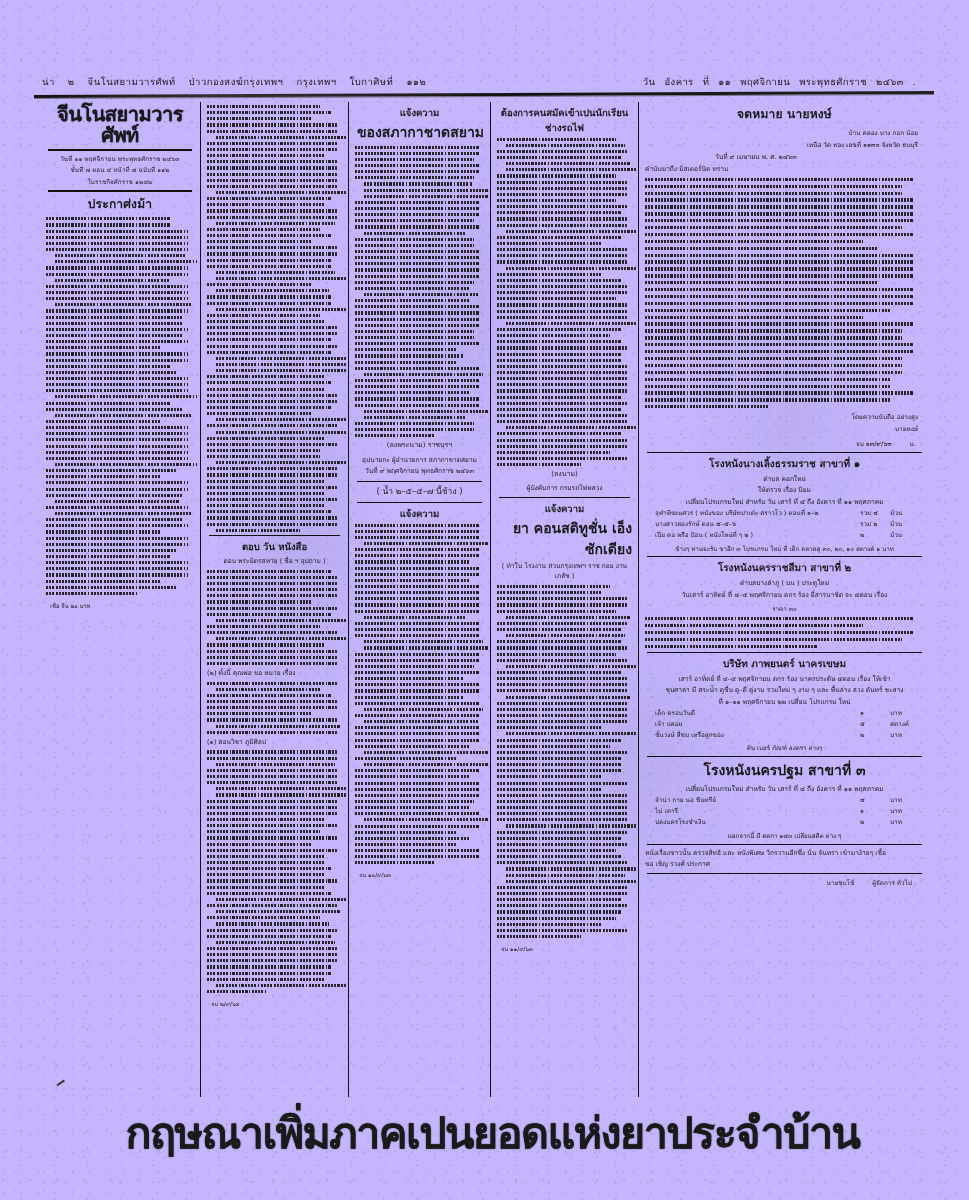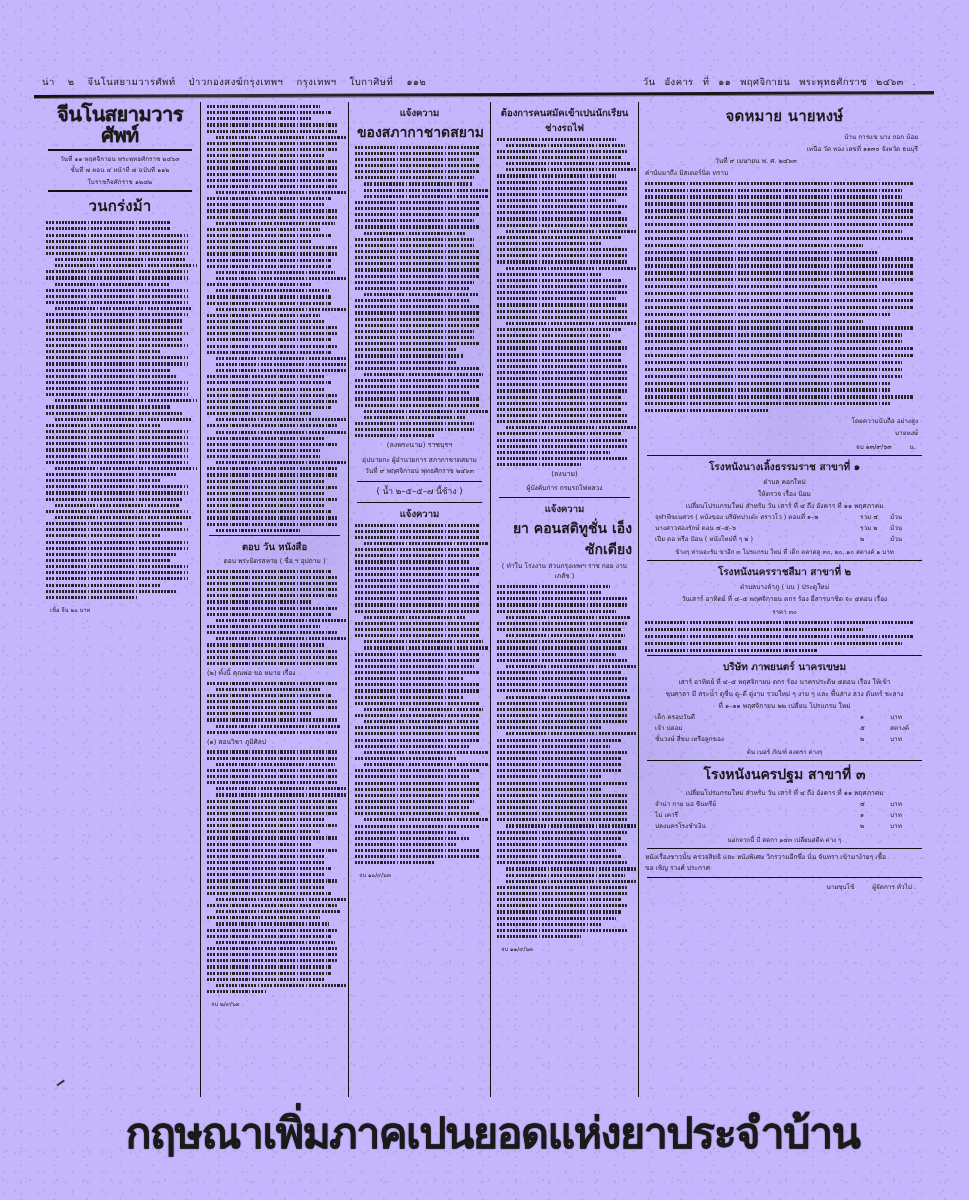--- a/index.html
+++ b/index.html
@@ -74,21 +74,21 @@
     text-align:center;font-size:20px;font-weight:bold;letter-spacing:-.5px;
     line-height:1.05;margin:2px 0 3px;
     text-shadow:0 0 1px rgba(0,0,0,.8);
   }
   .mast-sub{font-size:6.2px;text-align:center;line-height:1.75;margin:0 0 1px;letter-spacing:.1px;}
   .hr-th{height:1.6px;background:#111;margin:2px 2px 3px;}
   .hr-tn{height:1px;background:#111;margin:3px 2px;}
   .hr-dbl{height:1px;background:#111;margin:4px 2px 1px;}
 
   .head1{
-    text-align:center;font-size:15px;font-weight:bold;line-height:1.3;
+    text-align:center;font-size:12px;font-weight:bold;line-height:1.3;
     margin:5px 0 5px;letter-spacing:.2px;
   }
   .head2{
     text-align:center;font-size:9.5px;font-weight:bold;line-height:1.4;
     margin:4px 0 3px;
   }
   .head3{
     text-align:right;font-size:14px;font-weight:bold;line-height:1.45;margin:3px 0 2px;
   }
   .subline{text-align:center;font-size:6.6px;line-height:1.6;margin:1px 0;}
@@ -152,21 +152,21 @@
 
   <div class="cols">
 
     <div class="col c1">
       <div class="masthead">จีนโนสยามวารศัพท์</div>
       <div class="hr-th"></div>
       <div class="mast-sub">วันที่ ๑๑ พฤศจิกายน พระพุทธศักราช ๒๔๖๓</div>
       <div class="mast-sub">ชั้นที่ ๗ ตอน ๔ หน้าที่ ๗ ฉบับที่ ๑๑๒</div>
       <div class="mast-sub">ใบราชกิจศักราช ๑๒๘๒</div>
       <div class="hr-th"></div>
-      <div class="head1">วนกร่งม้า</div>
+      <div class="head1">ประกาศ่งม้า</div>
       <div class="body">
           <div class="ln w84"></div>
           <div class="ln w84"></div>
           <div class="ln w96"></div>
           <div class="ln w96"></div>
           <div class="ln w96"></div>
           <div class="ln w96"></div>
           <div class="ln w88 i"></div>
           <div class="ln w96 i"></div>
           <div class="ln w96"></div>
@@ -631,21 +631,21 @@
           <div class="ln w96"></div>
           <div class="ln w62"></div>
         </div>
       <div class="colfoot">
         <span>จบ ๑๑/๙/๖๓</span>
       </div>
     </div>
 
     <div class="col c5">
       <div class="head1">จดหมาย นายหงษ์</div>
-      <div class="rightline">บ้าน การแข บาง กอก น้อย</div>
+      <div class="rightline">บ้าน คลอง บาง กอก น้อย</div>
       <div class="rightline">เหนือ วัด ทอง เลขที่ ๑๑๓๐   จังหวัด ธนบุรี</div>
       <div class="subline" style="text-align:left;padding-left:70px">วันที่ ๙ เมษายน พ. ศ. ๒๔๖๓</div>
       <div class="subline" style="text-align:left">คำนับมาถึง มิสเตอร์นิต    ทราบ</div>
       <div class="body">
           <div class="ln w96"></div>
           <div class="ln w92"></div>
           <div class="ln w92"></div>
           <div class="ln w96"></div>
           <div class="ln w96"></div>
           <div class="ln w96"></div>

